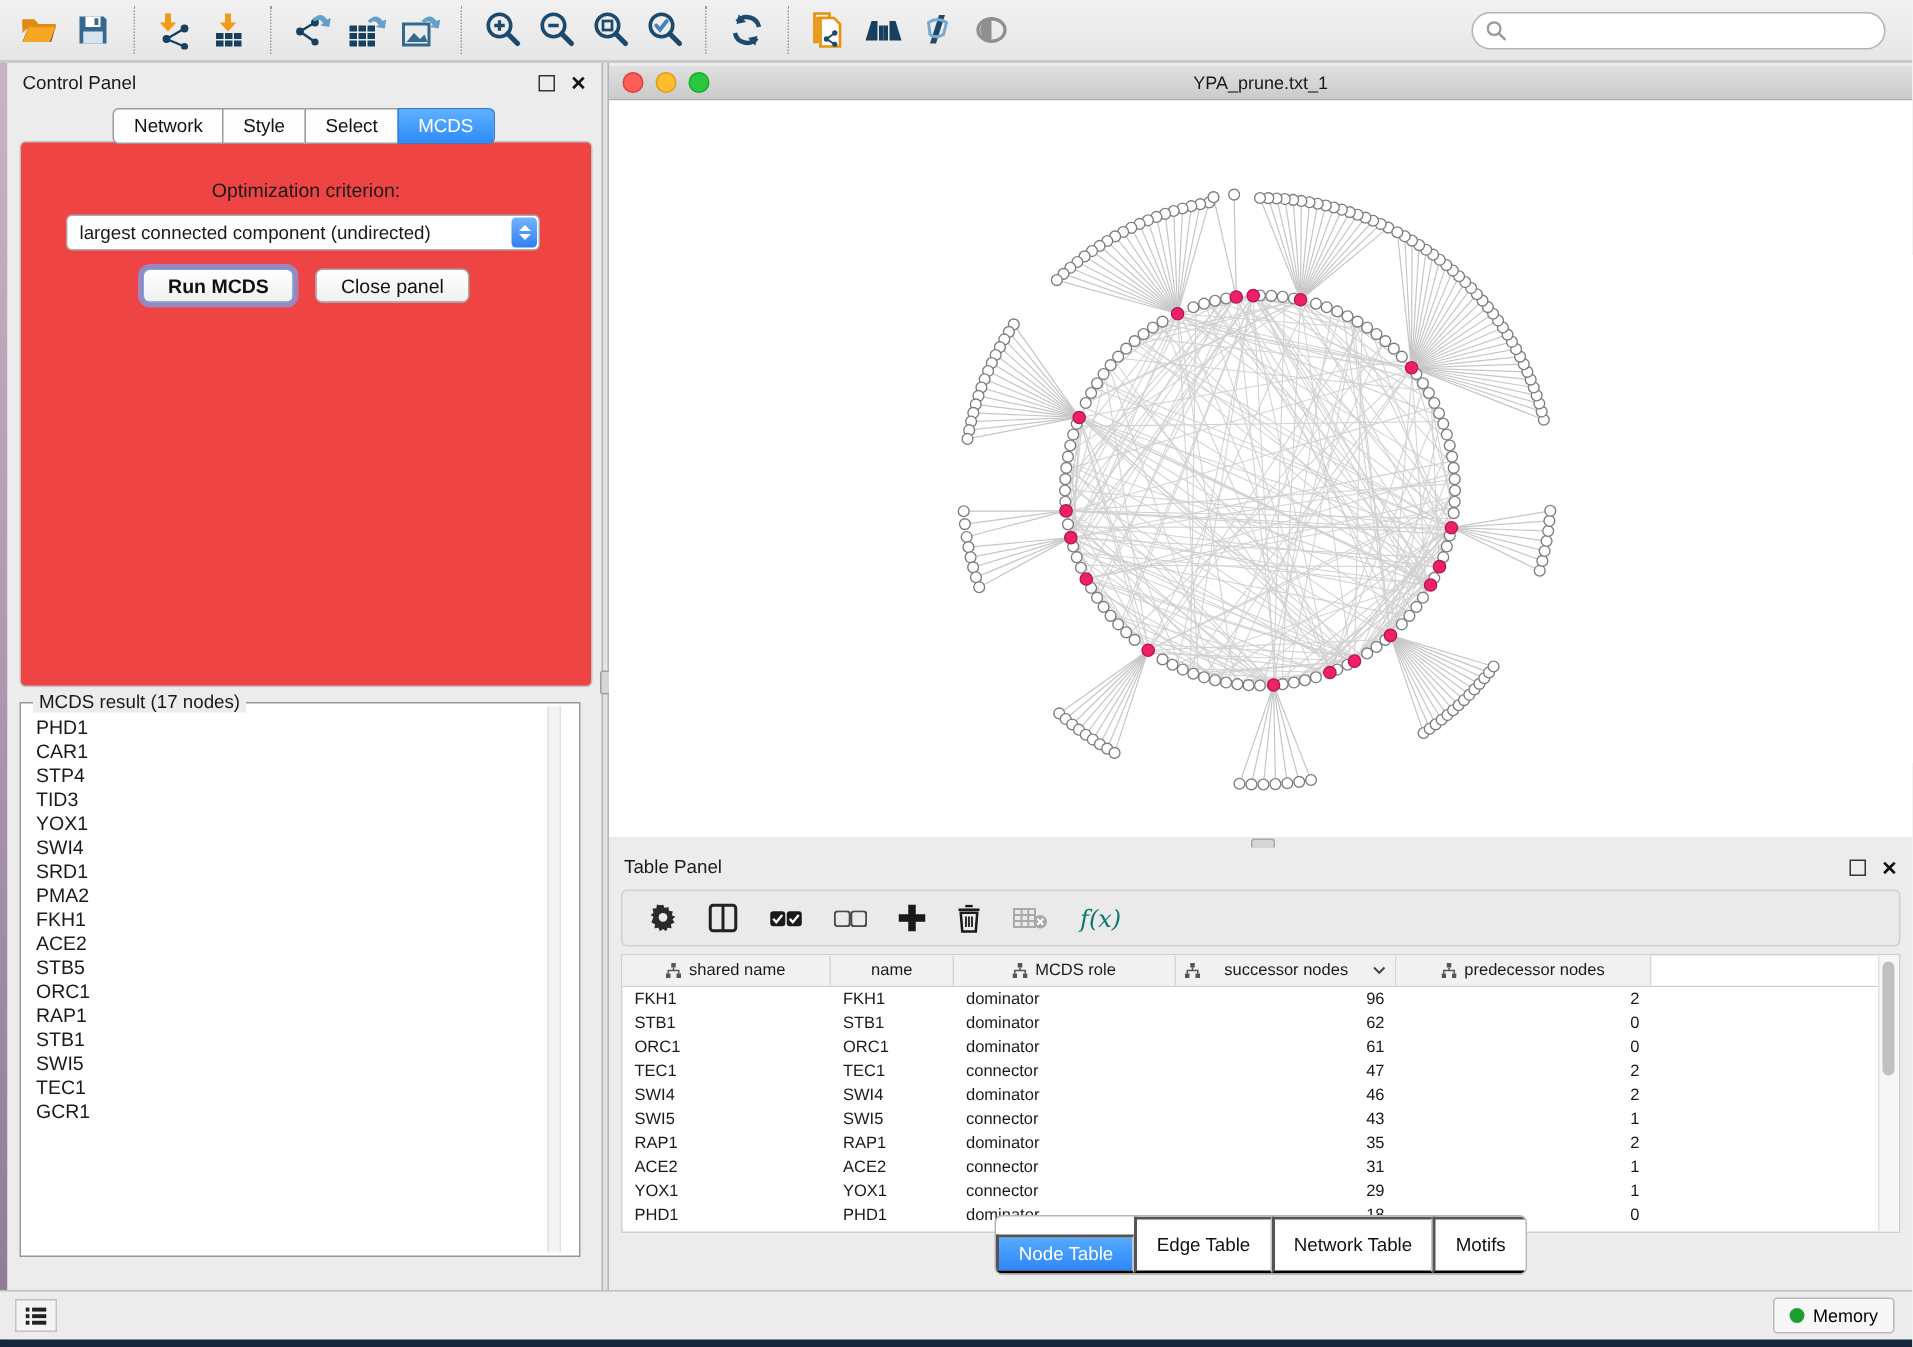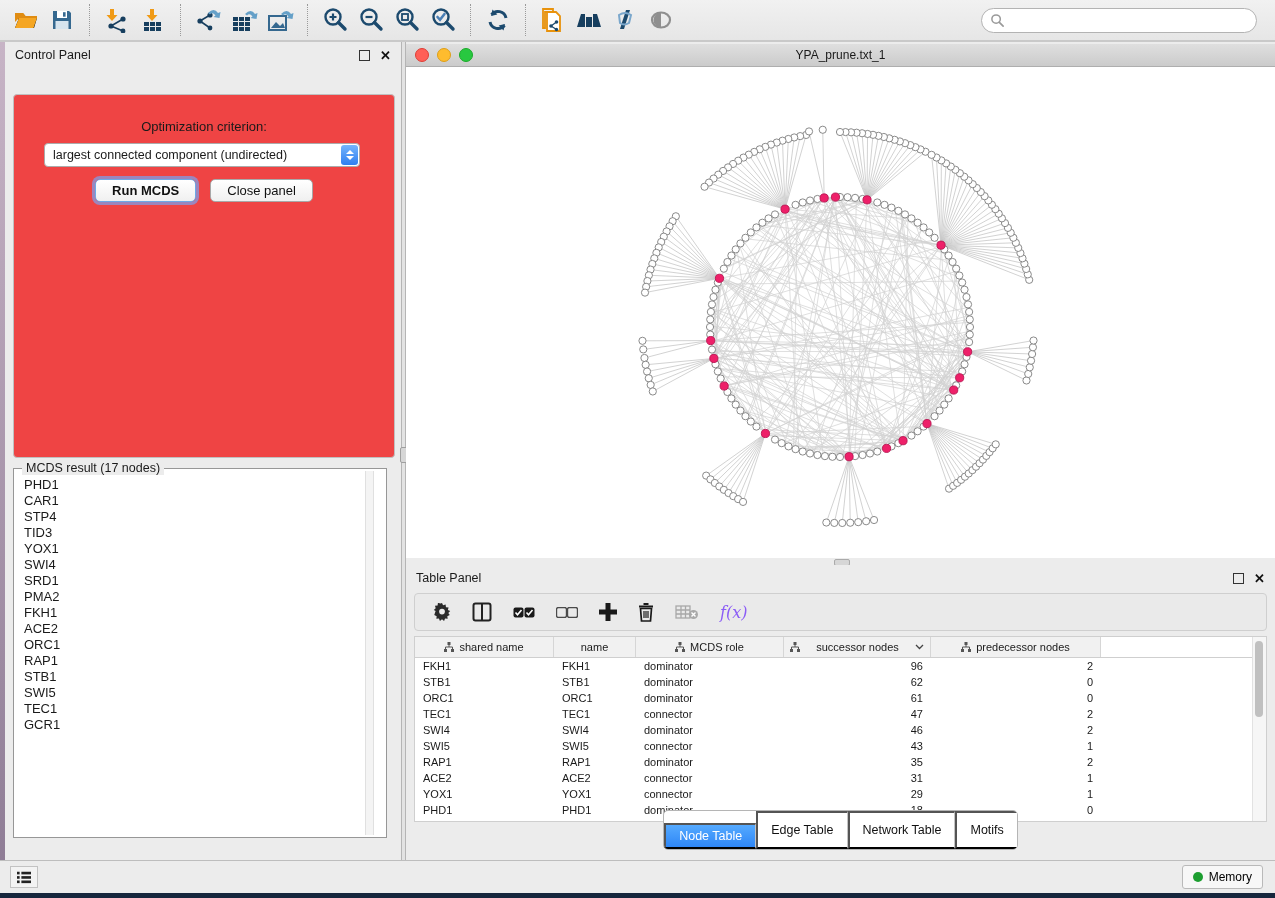--- a/index.html
+++ b/index.html
@@ -73,21 +73,21 @@
   .light.yellow{background:#febc2e;border:.5px solid #de9f17;}
   .light.green{background:#28c840;border:.5px solid #1aab29;}
   .net-title{position:absolute;left:0;right:0;text-align:center;font-size:12px;color:#1a1a1a;}
   .net-canvas{position:relative;width:869px;height:491px;background:#fff;}
 
   
   .table-panel{position:absolute;left:406px;top:565px;width:869px;height:293px;background:#ececec;}
   .tp-toolbar{margin:4px 8px 0;height:38px;background:#eaeaea;border:1px solid #cfcfcf;border-radius:4px;
     display:flex;align-items:center;gap:21px;padding-left:18px;box-sizing:border-box;}
   .tp-icon{display:flex;align-items:center;justify-content:center;background:transparent;border:none;padding:0;height:24px;}
-  .fx-label{font-family:"DejaVu Serif",serif;font-style:italic;font-size:16px;color:#8b5cf6;}
+  .fx-label{font-family:"DejaVu Serif",serif;font-style:italic;font-size:16px;color:#0f766e;}
   .tbl-wrap{position:relative;margin:5px 8px 0;height:186px;background:#fff;border:1px solid #cfcfcf;box-sizing:border-box;overflow:hidden;}
   .tbl-head{display:flex;height:20px;border-bottom:1px solid #cfcfcf;font-size:11px;background:#fff;}
   .th-cell{background:#f1f1f1;border-right:1px solid #d6d6d6;display:flex;align-items:center;justify-content:center;gap:5px;box-sizing:border-box;}
   .th-fill{flex:1;background:#fff;border-right:none;}
   .tbl-body{font-size:11px;}
   .tbl-row{display:flex;height:16px;align-items:center;}
   .td{box-sizing:border-box;padding:0 8px;white-space:nowrap;overflow:hidden;}
   .num{text-align:right;}
   .tbl-scroll{position:absolute;right:0;top:0;bottom:0;width:13px;background:#f6f6f6;border-left:1px solid #e2e2e2;}
   .tbl-thumb{position:absolute;left:2px;top:4px;width:8px;height:76px;background:#c0c0c0;border-radius:4px;}
@@ -262,20 +262,26 @@
 
   <div class="left-strip"></div>
 
   <div class="control-panel">
     <div class="panel-title-row">
       <span>Control Panel</span>
       <span class="spacer"></span>
       <span class="win-float"></span>
       <span class="win-close">✕</span>
     </div>
+    <div class="cp-tabs">
+        <button class="tab first">Network</button>
+        <button class="tab">Style</button>
+        <button class="tab">Select</button>
+        <button class="tab last active">MCDS</button>
+      </div>
     <div class="cp-pane">
       <div class="opt-label">Optimization criterion:</div>
       <div class="dropdown">
         <span class="dd-text">largest connected component (undirected)</span>
         <span class="dd-stepper">
             <i class="dd-up"></i>
             <i class="dd-down"></i>
           </span>
       </div>
       <div class="cp-buttons">
@@ -289,20 +295,21 @@
           <li>PHD1</li>
           <li>CAR1</li>
           <li>STP4</li>
           <li>TID3</li>
           <li>YOX1</li>
           <li>SWI4</li>
           <li>SRD1</li>
           <li>PMA2</li>
           <li>FKH1</li>
           <li>ACE2</li>
+          <li>STB5</li>
           <li>ORC1</li>
           <li>RAP1</li>
           <li>STB1</li>
           <li>SWI5</li>
           <li>TEC1</li>
           <li>GCR1</li>
         </ul>
       <div class="result-scroll"></div>
     </div>
   </div>

